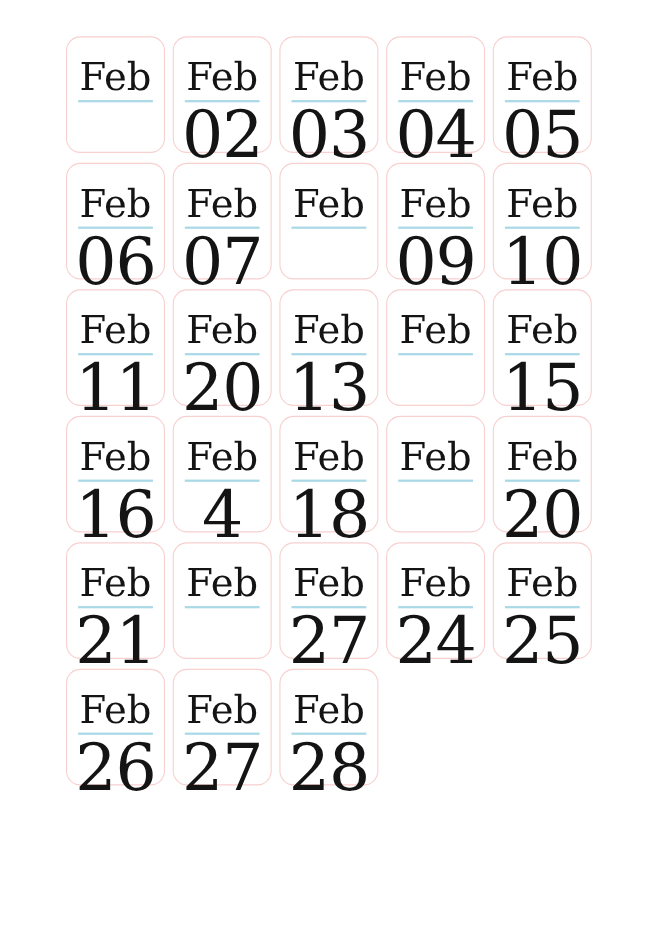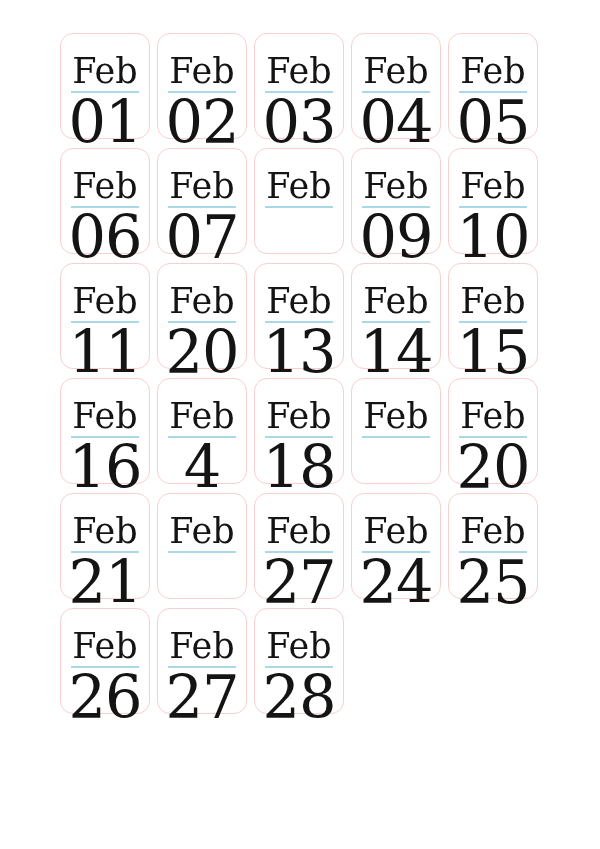--- a/index.html
+++ b/index.html
@@ -64,21 +64,20 @@
     white-space: nowrap;
   }
 </style>
 </head>
 <body>
 
 <main class="sheet">
   <section class="grid" id="card-grid" style="grid-template-columns: repeat(5, 90px);">
   <div class="card">
     <span class="month">Feb</span>
-    <span class="day">01</span>
   </div>
 
   <div class="card">
     <span class="month">Feb</span>
     <span class="day">02</span>
   </div>
 
   <div class="card">
     <span class="month">Feb</span>
     <span class="day">03</span>
@@ -128,21 +127,20 @@
     <span class="day">20</span>
   </div>
 
   <div class="card">
     <span class="month">Feb</span>
     <span class="day">13</span>
   </div>
 
   <div class="card">
     <span class="month">Feb</span>
-    <span class="day">14</span>
   </div>
 
   <div class="card">
     <span class="month">Feb</span>
     <span class="day">15</span>
   </div>
 
   <div class="card">
     <span class="month">Feb</span>
     <span class="day">16</span>

